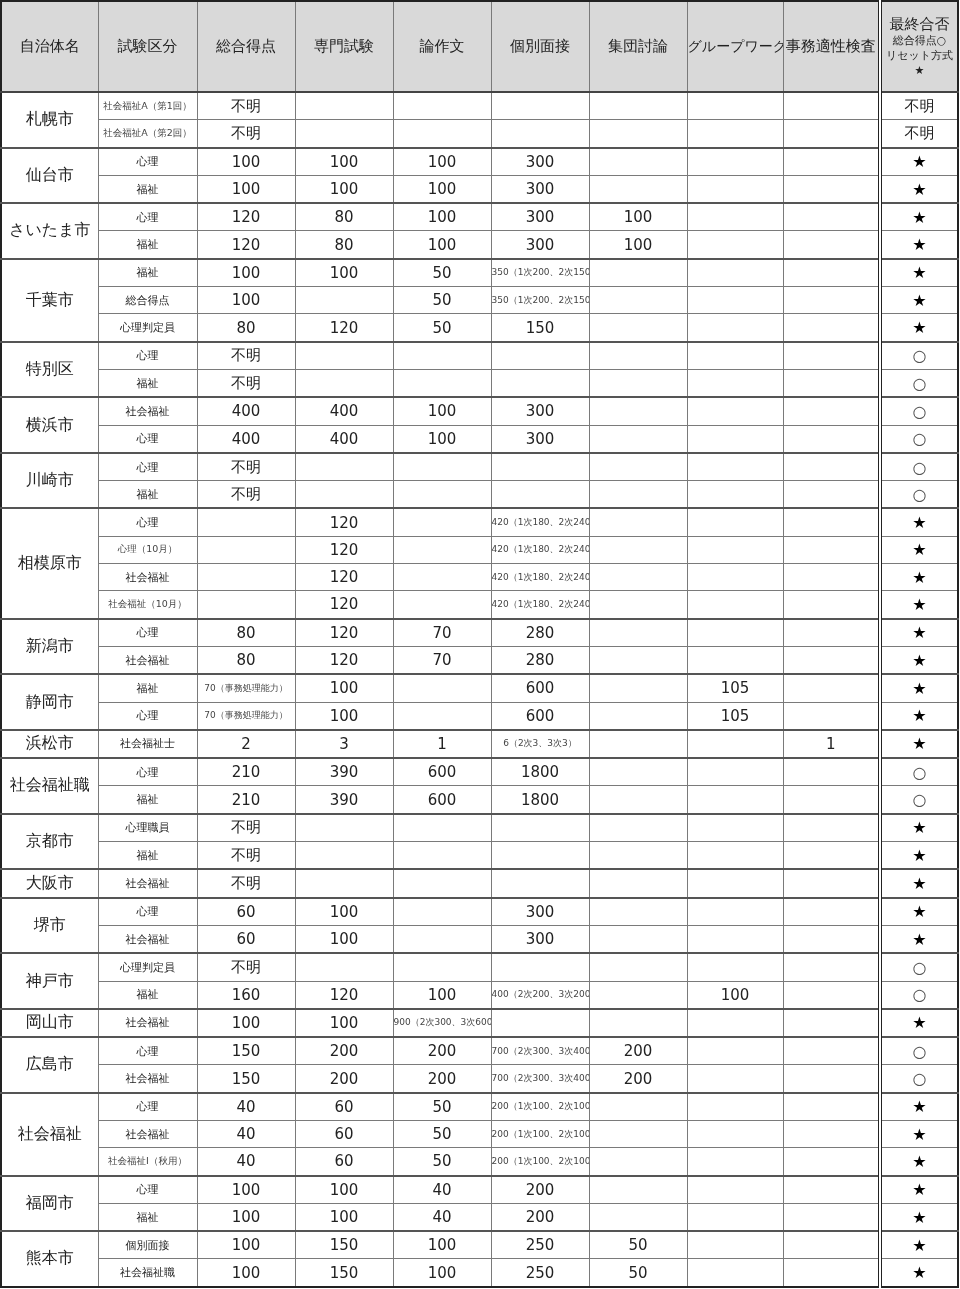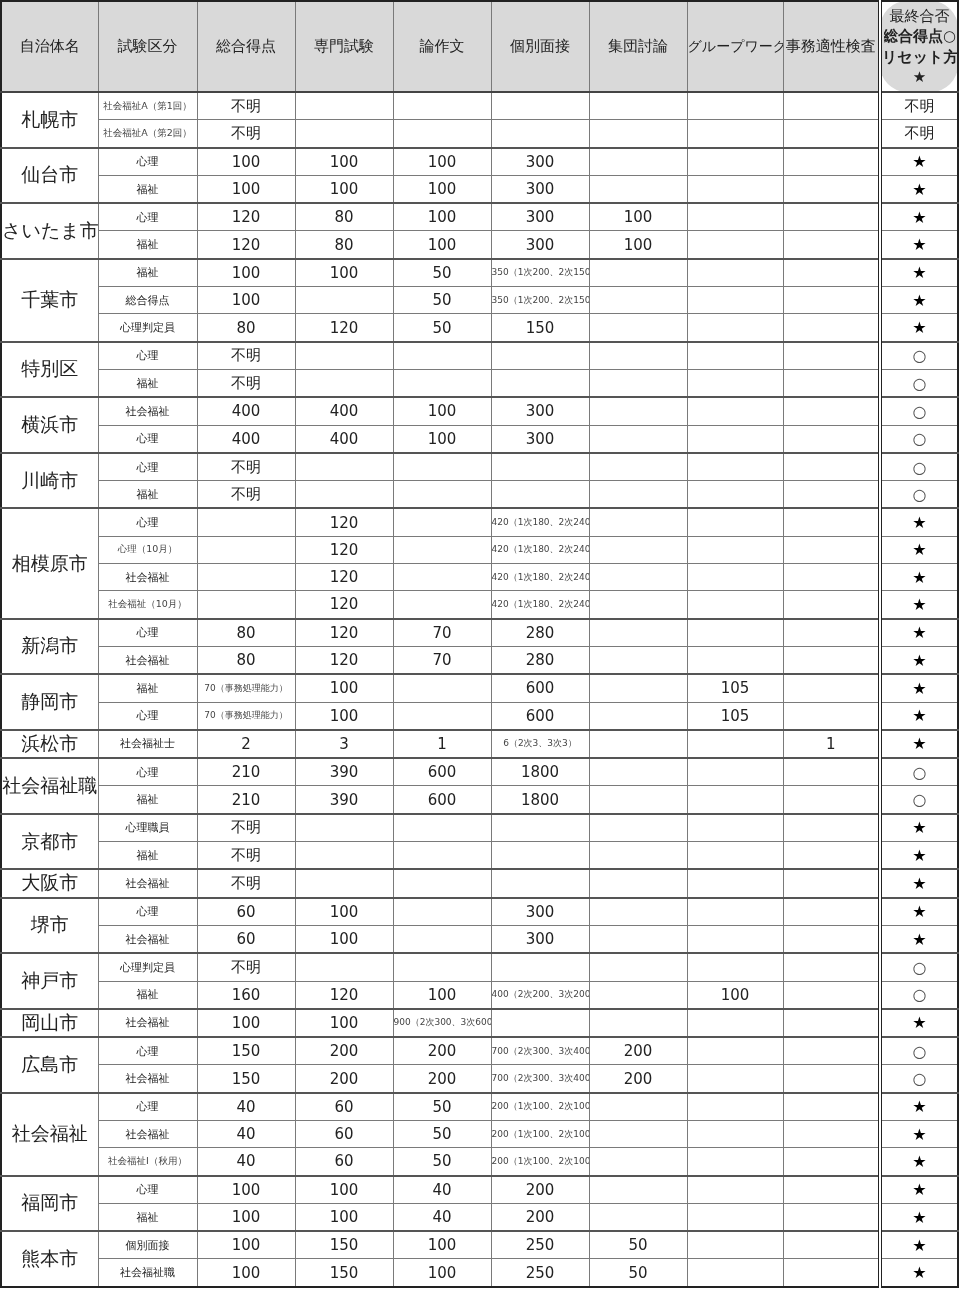--- a/index.html
+++ b/index.html
@@ -9,27 +9,27 @@
   col.c-cat { width:99px; }
   col.c-n { width:98px; }
   col.c-gw { width:96px; }
   col.c-jim { width:97px; }
   col.c-final { width:78px; }
   th, td { border:1.5px solid #7a7a7a; text-align:center; vertical-align:middle; padding:0; overflow:hidden; white-space:nowrap; }
   thead th { background:#d9d9d9; height:89px; font-weight:normal; font-size:15px; border-bottom:2.5px solid #444; }
   thead th.small { font-size:14px; }
   th.final-head { line-height:1.35; }
   .final-head .main { font-size:15px; display:block; }
-  .final-head .sub { font-size:15px; display:block;font-weight:bold; }
+  .final-head .sub { font-size:11px; display:block; }
   tbody td { height:26.3px; font-size:15px; }
-  td.city { font-size:19px; }
+  td.city { font-size:16px; }
   td.cat { font-size:11px; }
   td.tiny { font-size:9px; color:#444;margin-top:28px; }
   td.cat.tiny { font-size:9.5px; }
-  td.final, th.final-head { border-left:4px double #222;border-radius:27px; }
+  td.final, th.final-head { border-left:4px double #222; }
   tr.grp-start td { border-top:2px solid #555; }
   .mark-star { font-size:16px; color:#000; }
   .mark-circle { font-size:16px; color:#555; }
 </style>
 </head>
 <body>
 
 <table>
   <colgroup>
     <col class="c-city">

